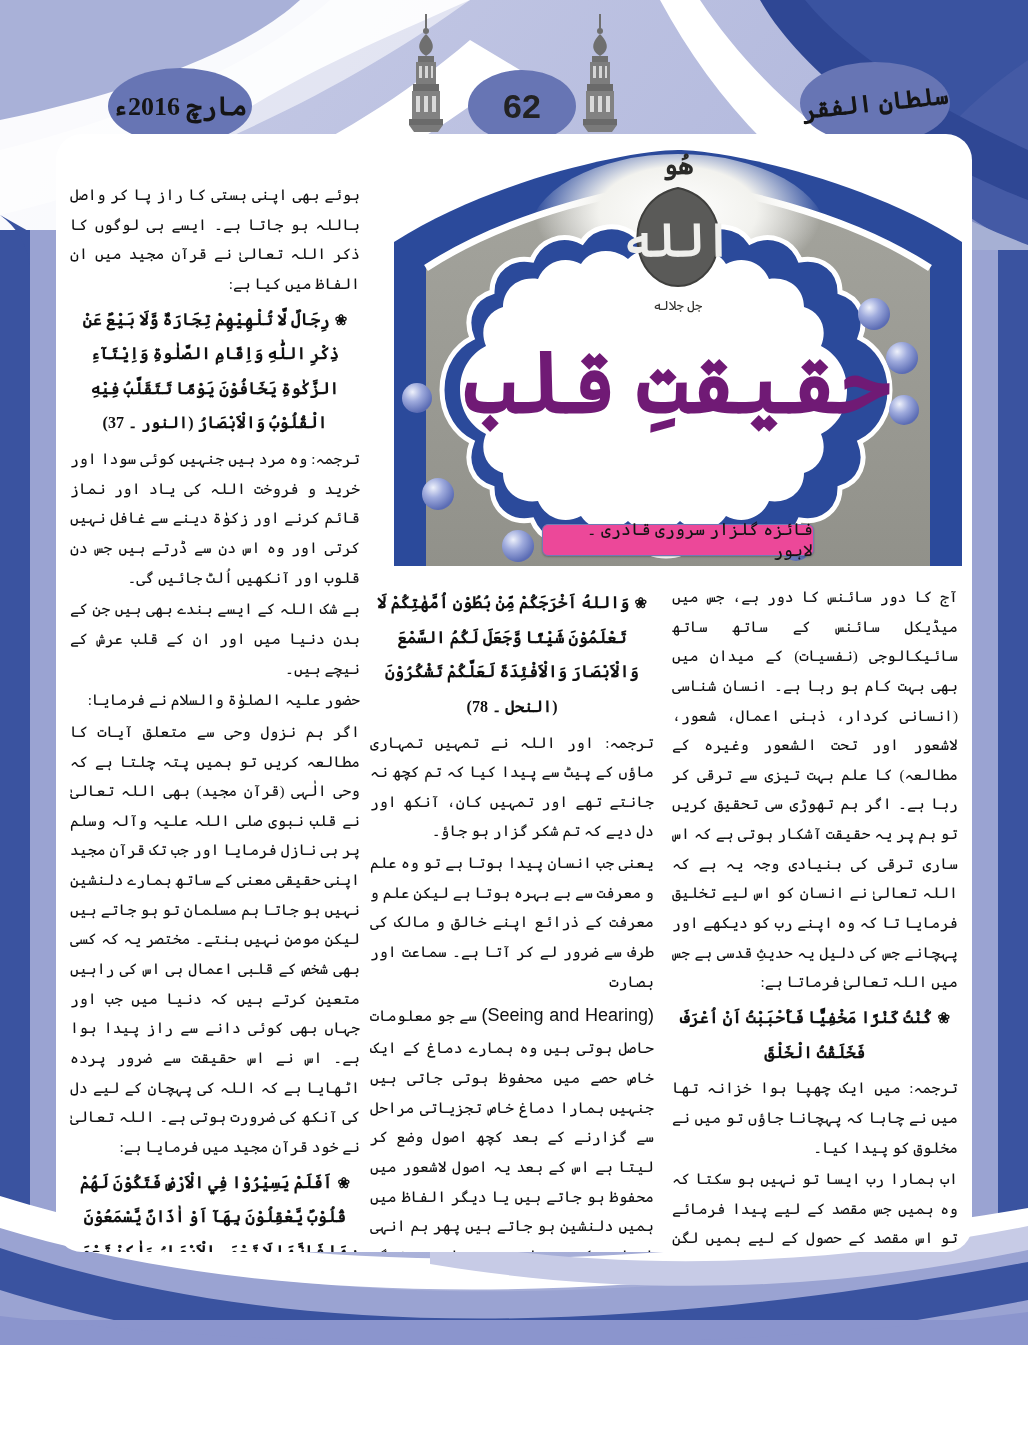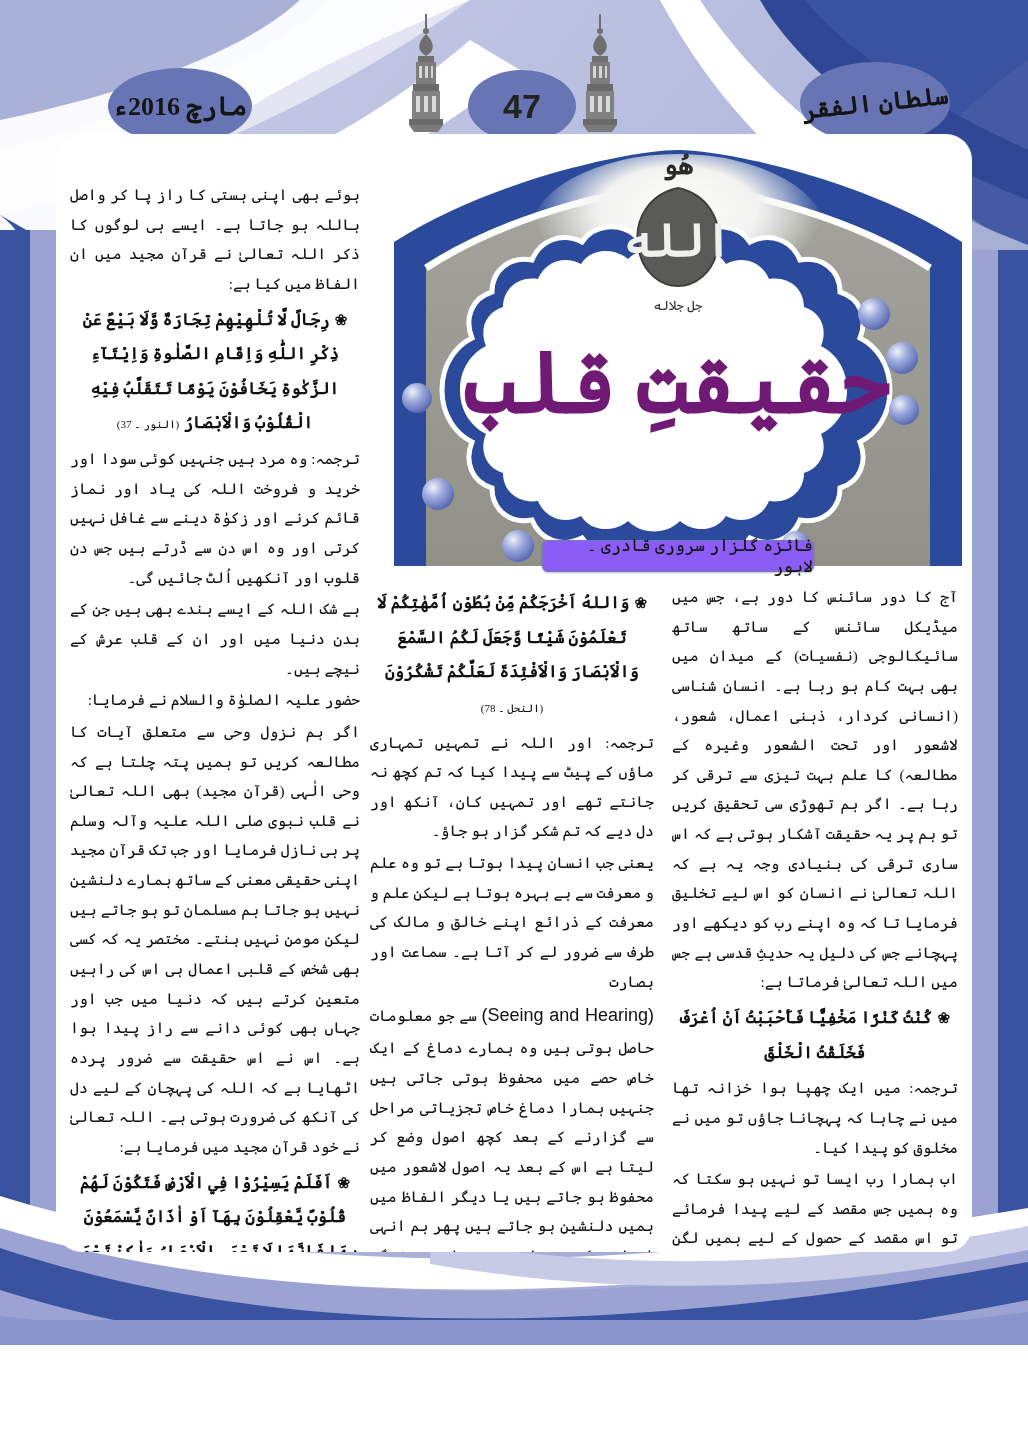--- a/index.html
+++ b/index.html
@@ -106,24 +106,24 @@
     font-size: 86px;
     font-weight: 700;
     color: #701a75;
     letter-spacing: 2px;
     line-height: 1;
     pointer-events: none;
   }
   .art-byline {
     position: absolute;
     left: 150px;
-    top: 398px;
+    top: 382px;
     width: 270px;
     height: 30px;
-    background: #8b5cf6;
+    background: #ec4899;
     border: 1.5px solid #6e7bb5;
     border-radius: 6px;
     display: flex;
     align-items: center;
     justify-content: center;
     font-size: 17px;
     color: #141414;
     box-shadow: 0 1px 2px rgba(0,0,0,.25);
   }
 
@@ -156,21 +156,21 @@
     text-align: center;
     font-weight: 700;
     margin: 4px 0 3px 0;
     letter-spacing: .4px;
   }
   .verse .flower {
     font-size: 15px;
     vertical-align: middle;
     margin-left: 5px;
   }
-  .ref { font-size: 11px; font-weight: 400; }
+  .ref { font-size: 16px; font-weight: 700; }
   .latin {
     font-family: Liberation Sans, sans-serif;
     font-size: 18px;
     direction: ltr;
     unicode-bidi: isolate;
   }
   .trans { margin: 0 0 2px 0; }
 </style>
 </head>
 <body>
@@ -258,21 +258,21 @@
         <rect x="12" y="82" width="4" height="16" fill="#dadada"></rect>
         <rect x="20" y="82" width="4" height="16" fill="#dadada"></rect>
         <rect x="28" y="82" width="4" height="16" fill="#dadada"></rect>
         <rect x="5" y="105" width="34" height="6" fill="#6a6a6a"></rect>
         <path d="M5 111 L10 118 L34 118 L39 111 Z" fill="#7a7a7a"></path>
       </g>
     </svg>
   </div>
 
   <div class="badge badge-date">مارچ 2016ء</div>
-  <div class="badge badge-page">47</div>
+  <div class="badge badge-page">62</div>
   <div class="badge badge-logo">
     <span class="logo-text">سلطان الفقر</span>
   </div>
 
   <div class="content-panel">
 
     <div class="title-art">
       <svg width="572" height="436" viewBox="0 0 572 436" xmlns="http://www.w3.org/2000/svg">
         <defs>
           <radialGradient id="rays" cx="50%" cy="34%" r="48%">

